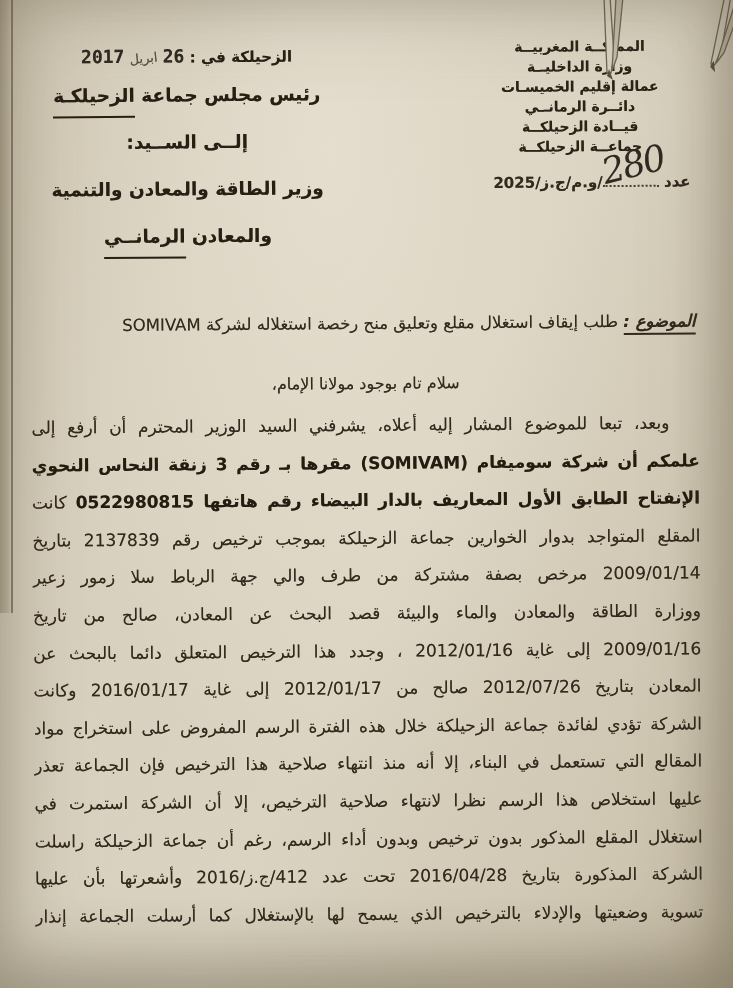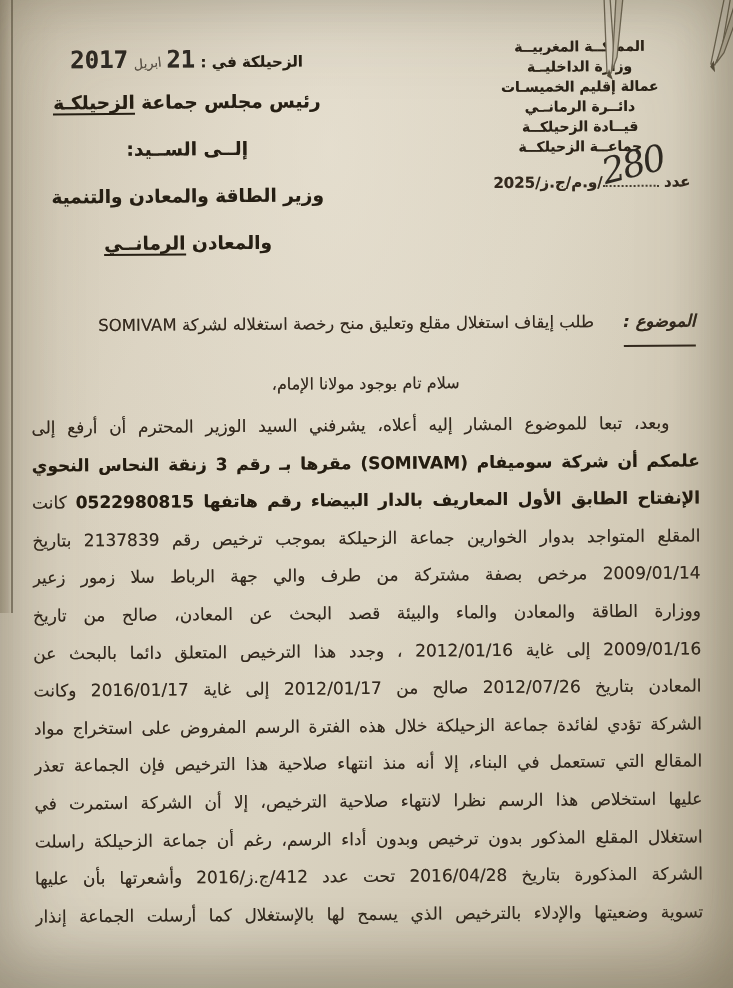--- a/index.html
+++ b/index.html
@@ -25,28 +25,28 @@
   
   .ref-line{position:absolute;top:172px;right:40px;width:230px;font-size:15px;font-weight:700;white-space:nowrap;}
   .dots{display:inline-block;width:56px;height:1em;border-bottom:2px dotted #453d2f;position:relative;vertical-align:baseline;}
   .handnum{position:absolute;right:-6px;top:-26px;display:inline-block;
     font-family:"DejaVu Serif",serif;font-style:italic;font-weight:400;font-size:36px;
     color:#2f2a23;transform:rotate(-14deg);letter-spacing:-2px;text-shadow:none;}
 
   
   .hdr-left{position:absolute;top:44px;right:378px;width:330px;text-align:center;color:#261f14;}
   .date-line{font-size:15px;font-weight:700;margin-bottom:16px;white-space:nowrap;}
-  .stamp{font-family:"DejaVu Sans Mono",monospace;font-weight:700;font-size:24px;letter-spacing:3px;color:#2e2a24;}
+  .stamp{font-family:"DejaVu Sans Mono",monospace;font-weight:700;font-size:18px;letter-spacing:3px;color:#2e2a24;}
   .hand{display:inline-block;font-size:13px;font-weight:400;color:#5a5248;transform:rotate(-5deg);letter-spacing:1px;}
   .addr{font-size:18.5px;font-weight:700;line-height:26px;margin-bottom:21px;white-space:nowrap;}
-  .u{border-bottom:2.2px solid currentColor;padding-bottom:0;}
+  .u{border-bottom:2.2px solid currentColor;padding-bottom:10px;}
 
   
   .subject{position:absolute;top:314px;right:36px;left:38px;font-size:16.5px;text-align:right;white-space:nowrap;}
-  .subject-label{font-style:italic;font-weight:700;border-bottom:2px solid currentColor;padding-bottom:14px;margin-left:24px;}
+  .subject-label{font-style:italic;font-weight:700;border-bottom:2px solid currentColor;padding-bottom:2px;}
   .salutation{position:absolute;top:374px;left:66px;right:66px;text-align:center;font-size:16px;}
 
   
   .body-par{position:absolute;top:407px;right:33px;left:32px;}
   .body-line{font-size:17px;line-height:37.6px;height:37.6px;overflow:hidden;
     text-align:justify;text-align-last:justify;-moz-text-align-last:justify;}
   .body-line.indent{padding-right:30px;}
   .b{font-weight:700;color:#241c10;}
 
   
@@ -68,21 +68,21 @@
         <div>وزارة الداخليــة</div>
         <div>عمالة إقليم الخميسـات</div>
         <div>دائــرة الرمانــي</div>
         <div>قيــادة الزحيلكــة</div>
         <div>جماعــة الزحيلكــة</div>
       </div>
 
     <div class="ref-line"><span>عدد</span> <span class="dots"><span class="handnum">280</span></span><span>/و.م/ج.ز/2025</span></div>
 
     <div class="hdr-left">
-      <div class="date-line"><span>الزحيلكة في :</span> <span class="stamp">21</span> <span class="hand">ابريل</span> <span class="stamp">2017</span></div>
+      <div class="date-line"><span>الزحيلكة في :</span> <span class="stamp">26</span> <span class="hand">ابريل</span> <span class="stamp">2017</span></div>
       <div class="addr"><span>رئيس مجلس جماعة </span><span class="u">الزحيلكـة</span></div>
       <div class="addr">إلــى الســيد:</div>
       <div class="addr">وزير الطاقة والمعادن والتنمية</div>
       <div class="addr"><span>والمعادن </span><span class="u">الرمانــي</span></div>
     </div>
 
     <div class="subject"><span class="subject-label">الموضوع :</span><span> طلب إيقاف استغلال مقلع وتعليق منح رخصة استغلاله لشركة SOMIVAM</span></div>
 
     <div class="salutation">سلام تام بوجود مولانا الإمام،</div>
 

